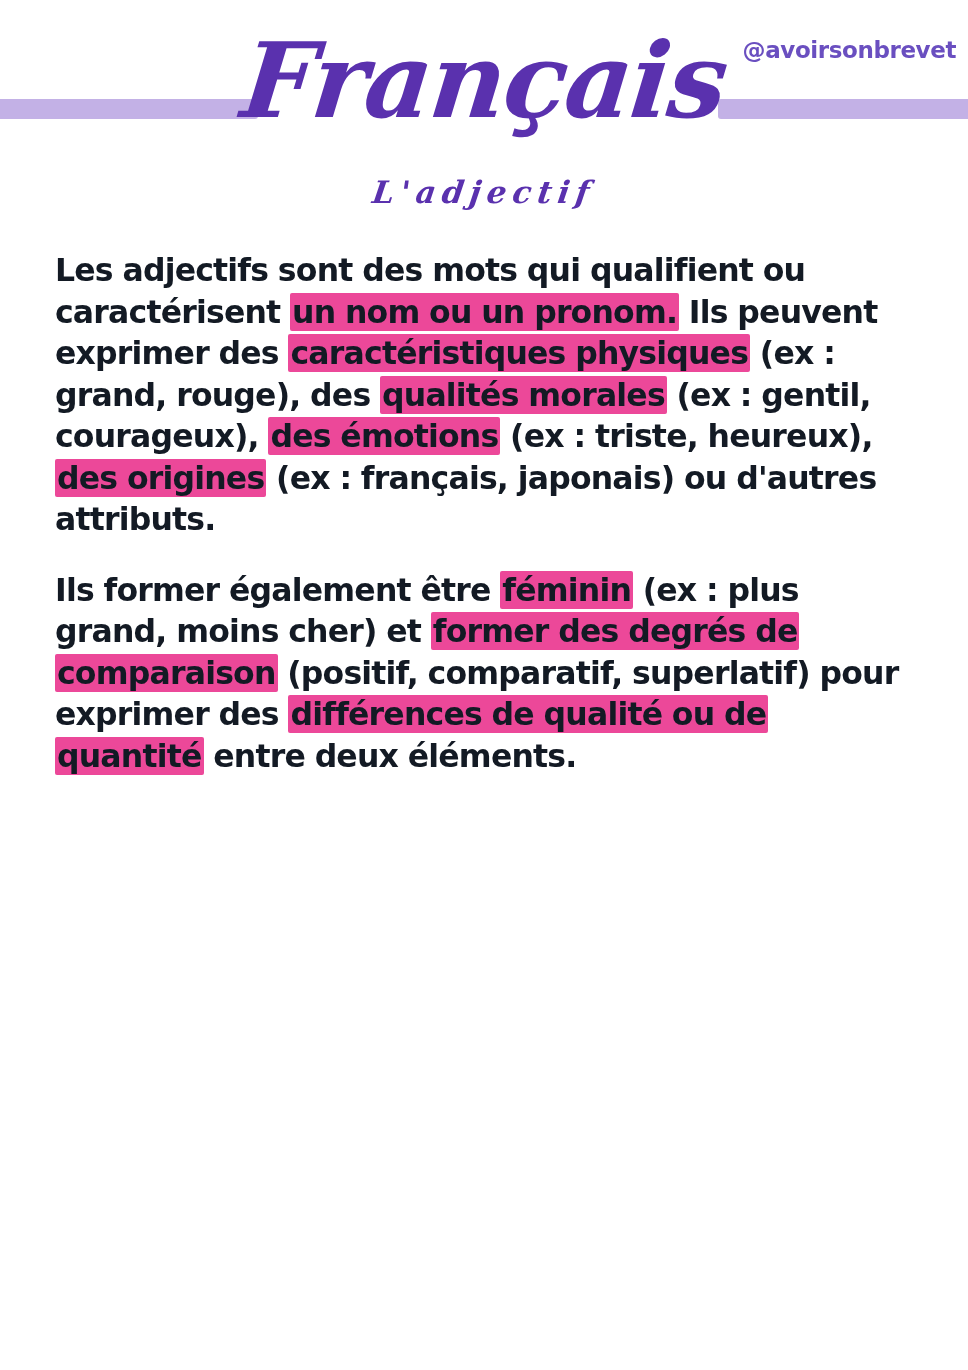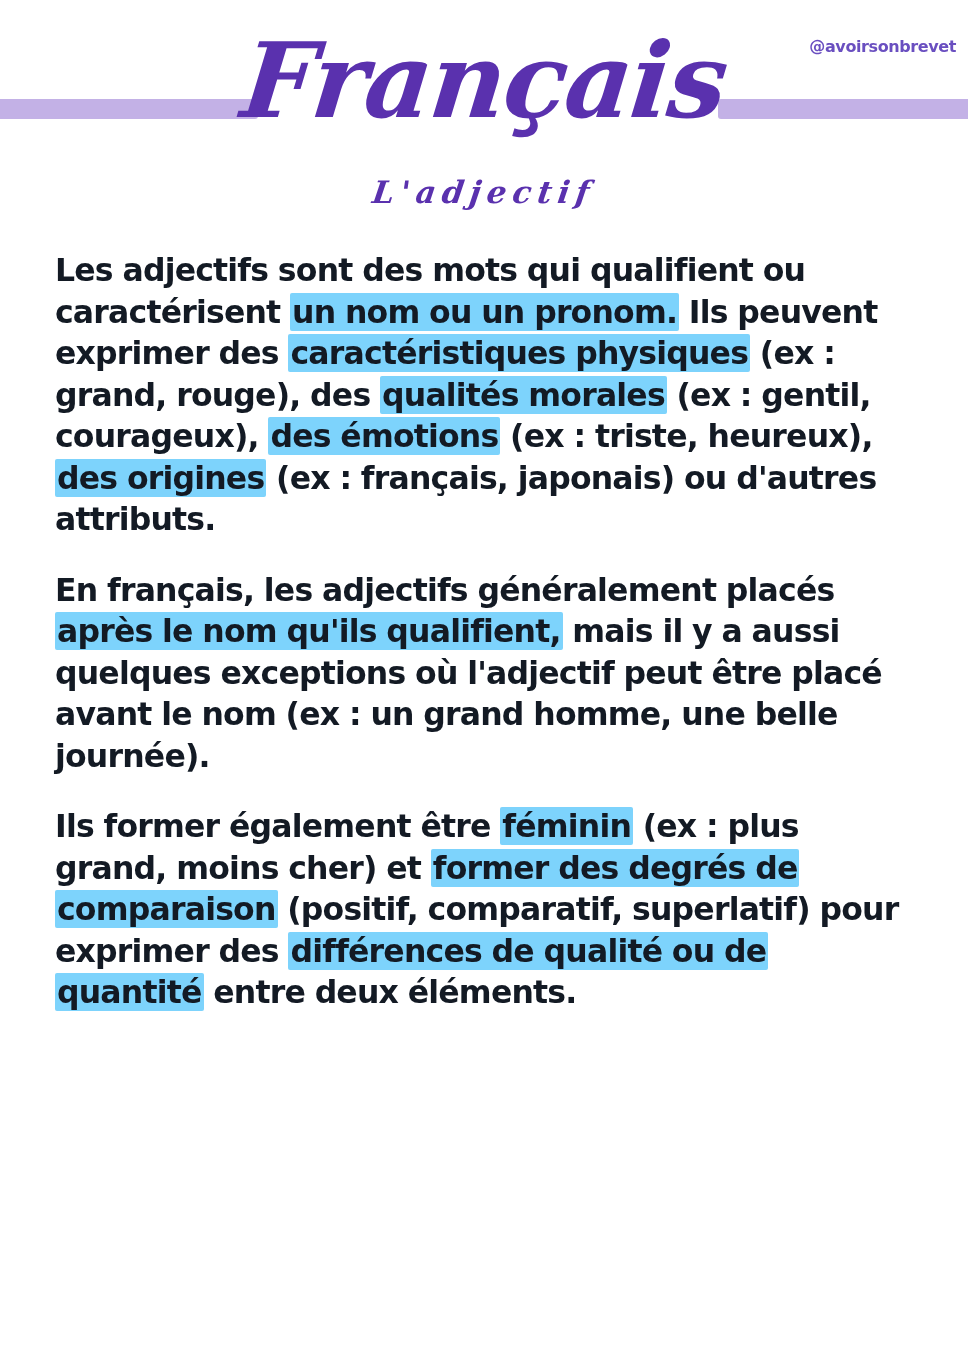--- a/index.html
+++ b/index.html
@@ -21,21 +21,21 @@
     position: relative;
     height: 232px;
   }
   .handle {
     position: absolute;
     top: 37px;
     right: 12px;
     color: #6a4fc0;
     font-family: "DejaVu Sans", sans-serif;
     font-weight: 700;
-    font-size: 16px;
+    font-size: 23px;
     letter-spacing: -0.4px;
     white-space: nowrap;
   }
   .bar {
     position: absolute;
     top: 99px;
     height: 20px;
     background: #c3b1e6;
     border-radius: 3px;
   }
@@ -86,21 +86,21 @@
     font-size: 31.5px;
     line-height: 41.5px;
     letter-spacing: -0.8px;
     word-spacing: -0.5px;
     margin: 0 0 29px 0;
     text-align: left;
   }
   .para:last-child { margin-bottom: 0; }
 
   mark.hl {
-    background: #7dd3fc;
+    background: #ec4899;
     color: #131a24;
     padding: 1px 2px;
     border-radius: 2px;
     box-decoration-break: clone;
     -webkit-box-decoration-break: clone;
   }
 </style>
 </head>
 <body>
 
@@ -113,15 +113,14 @@
   <div class="bar bar-right"></div>
 
   <div class="title">Français</div>
 
   <div class="subtitle">L'adjectif</div>
 
 </div>
 
 <div class="content" id="content-root">
     <p class="para"><span>Les adjectifs sont des mots qui qualifient ou caractérisent </span><mark class="hl">un nom ou un pronom.</mark><span> Ils peuvent exprimer des </span><mark class="hl">caractéristiques physiques</mark><span> (ex : grand, rouge), des </span><mark class="hl">qualités morales</mark><span> (ex : gentil, courageux), </span><mark class="hl">des émotions</mark><span> (ex : triste, heureux), </span><mark class="hl">des origines</mark><span> (ex : français, japonais) ou d'autres attributs.</span></p>
-    <p class="para"><span>En français, les adjectifs généralement placés </span><mark class="hl">après le nom qu'ils qualifient,</mark><span> mais il y a aussi quelques exceptions où l'adjectif peut être placé avant le nom (ex : un grand homme, une belle journée).</span></p>
     <p class="para"><span>Ils former également être </span><mark class="hl">féminin</mark><span> (ex : plus grand, moins cher) et </span><mark class="hl">former des degrés de comparaison</mark><span> (positif, comparatif, superlatif) pour exprimer des </span><mark class="hl">différences de qualité ou de quantité</mark><span> entre deux éléments.</span></p>
   </div>
 
 </body></html>

